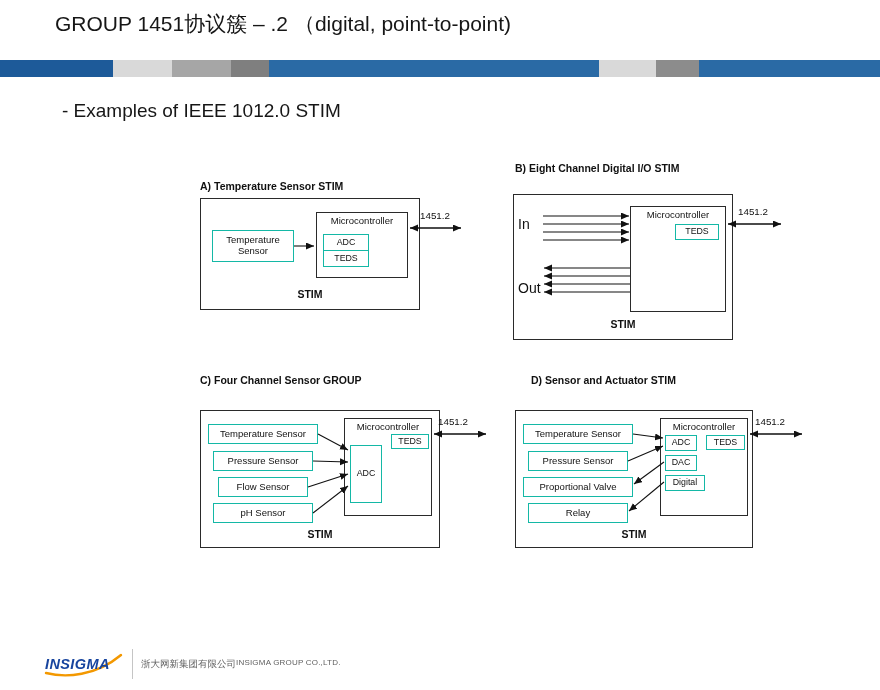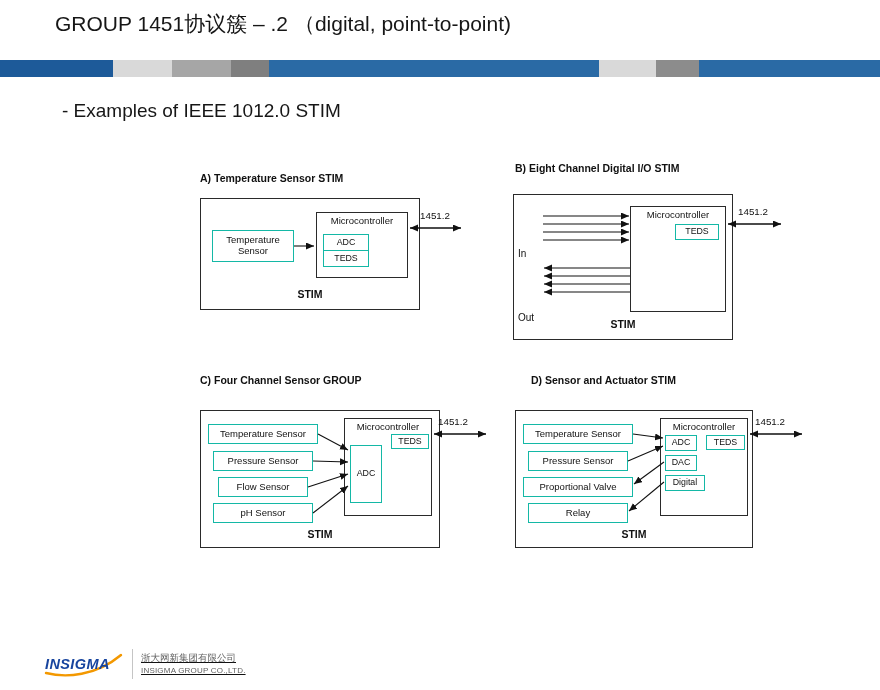--- a/index.html
+++ b/index.html
@@ -16,26 +16,26 @@
   .frame{position:absolute;border:1px solid #2a2a2a;background:#fff;box-sizing:border-box;}
   .box{
     position:absolute;border:1px solid #14b8a6;background:#fff;box-sizing:border-box;
     display:flex;align-items:center;justify-content:center;text-align:center;
     font-size:9.5px;line-height:1.12;color:#111;padding:0 2px;
   }
   .box.small{font-size:8.8px;}
   .micro-title{position:absolute;top:2px;left:0;right:0;text-align:center;font-size:9.5px;color:#111;}
   .stim{position:absolute;text-align:center;font-weight:bold;font-size:10.5px;color:#111;}
   .bus-label{position:absolute;font-size:9.8px;color:#111;white-space:nowrap;}
-  .io-label{position:absolute;font-size:10px;color:#111;margin-top:32px;}
+  .io-label{position:absolute;font-size:14px;color:#111;}
   svg.arrows{position:absolute;left:0;top:0;pointer-events:none;}
 
   .footer{position:absolute;left:44px;top:648px;display:flex;align-items:center;gap:8px;}
   .footer-divider{width:1px;height:30px;background:#c5c5c5;}
-  .company{display:flex;flex-direction:column;line-height:1.45;text-decoration:underline;}
+  .company{display:flex;flex-direction:row;line-height:1.45;}
   .company-cn{font-size:9.5px;color:#5f5f5f;}
   .company-en{font-size:8px;color:#5f5f5f;letter-spacing:0.2px;}
 </style>
 </head>
 <body>
 
 <div class="slide-title">GROUP 1451协议簇 – .2 （digital, point-to-point)</div>
 
 <div class="accent-bar">
     <div style="width: 113px; height: 100%; background: rgb(29, 90, 153);"></div>
@@ -44,21 +44,21 @@
     <div style="width: 38px; height: 100%; background: rgb(127, 127, 127);"></div>
     <div style="width: 330px; height: 100%; background: rgb(42, 106, 165);"></div>
     <div style="width: 57px; height: 100%; background: rgb(217, 217, 217);"></div>
     <div style="width: 43px; height: 100%; background: rgb(140, 140, 140);"></div>
     <div style="width: 181px; height: 100%; background: rgb(42, 106, 165);"></div>
   </div>
 
 <div class="slide-subtitle">- Examples of IEEE 1012.0 STIM</div>
 
 <div class="dg" style="left:190px;top:160px;width:300px;height:165px;">
-  <div class="dg-label" style="left:10px;top:12px;">A) Temperature Sensor STIM</div>
+  <div class="dg-label" style="left:10px;top:20px;">A) Temperature Sensor STIM</div>
   <div class="frame" style="left:10px;top:38px;width:220px;height:112px;"></div>
   <div class="box" style="left:22px;top:70px;width:82px;height:32px;">Temperature Sensor</div>
   <div class="frame" style="left:126px;top:52px;width:92px;height:66px;">
     <div class="micro-title">Microcontroller</div>
     <div class="box small" style="left:6px;top:21px;width:46px;height:17px;">ADC</div>
     <div class="box small" style="left:6px;top:37px;width:46px;height:17px;">TEDS</div>
   </div>
   <div class="bus-label" style="left:230px;top:50px;">1451.2</div>
   <div class="stim" style="left:10px;top:128px;width:220px;">STIM</div>
   <svg class="arrows" width="300" height="165">

